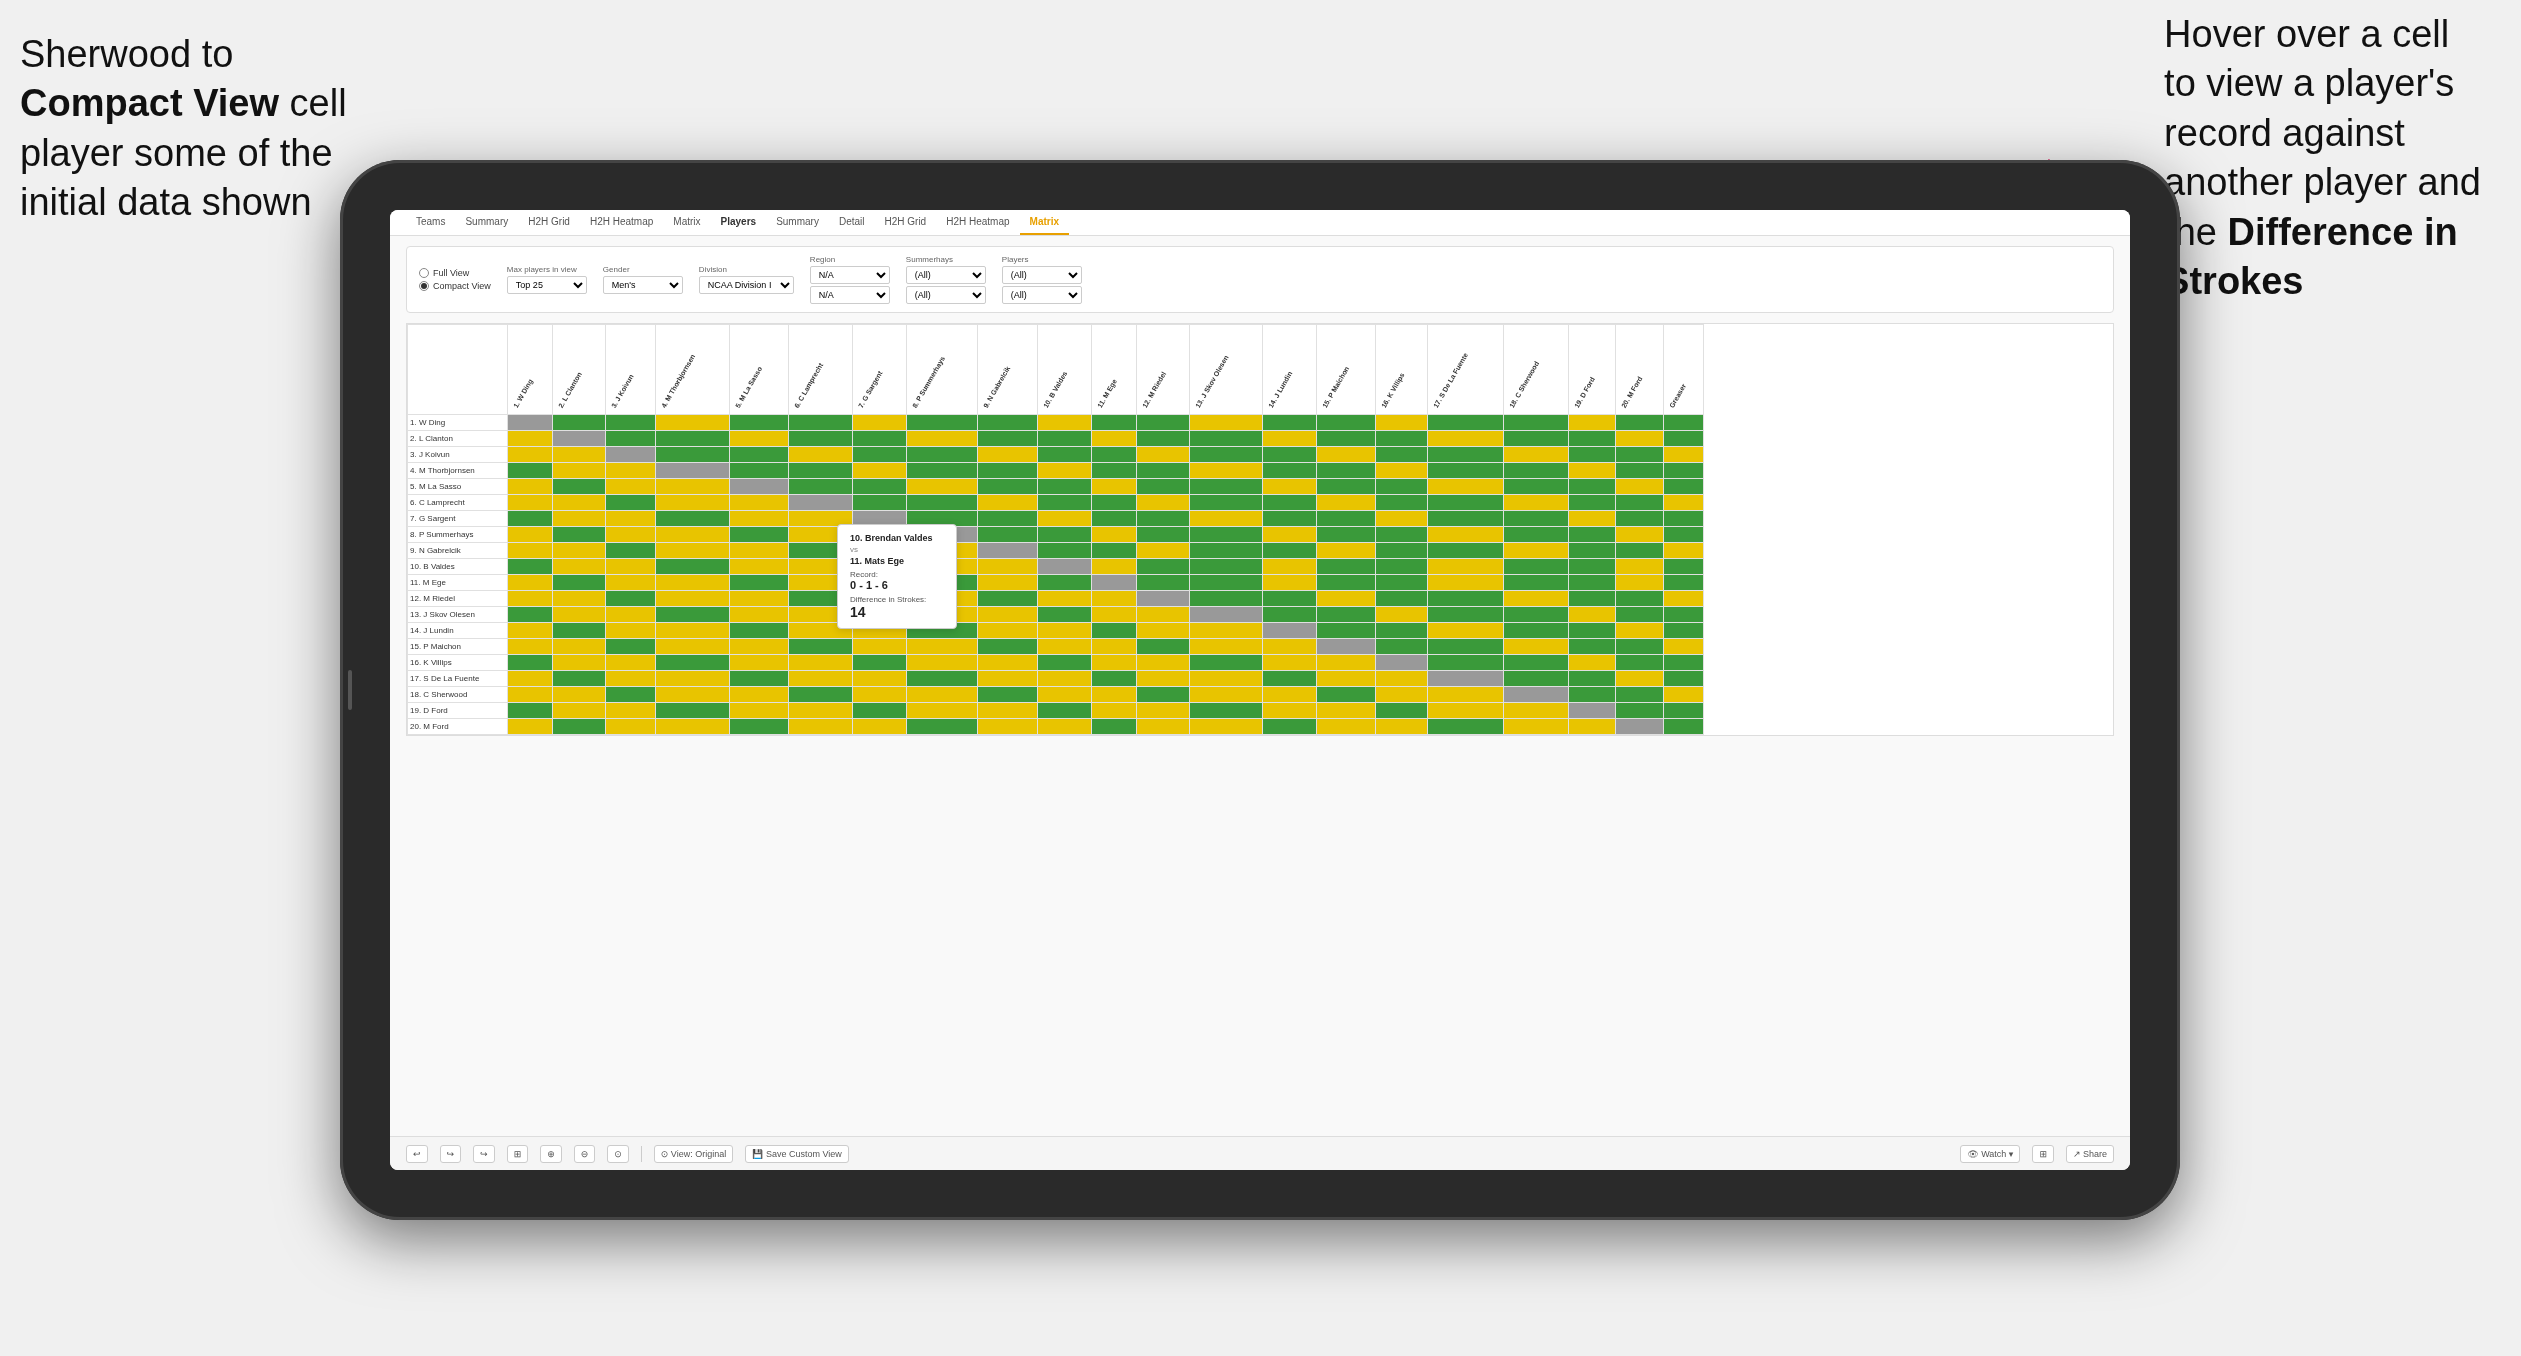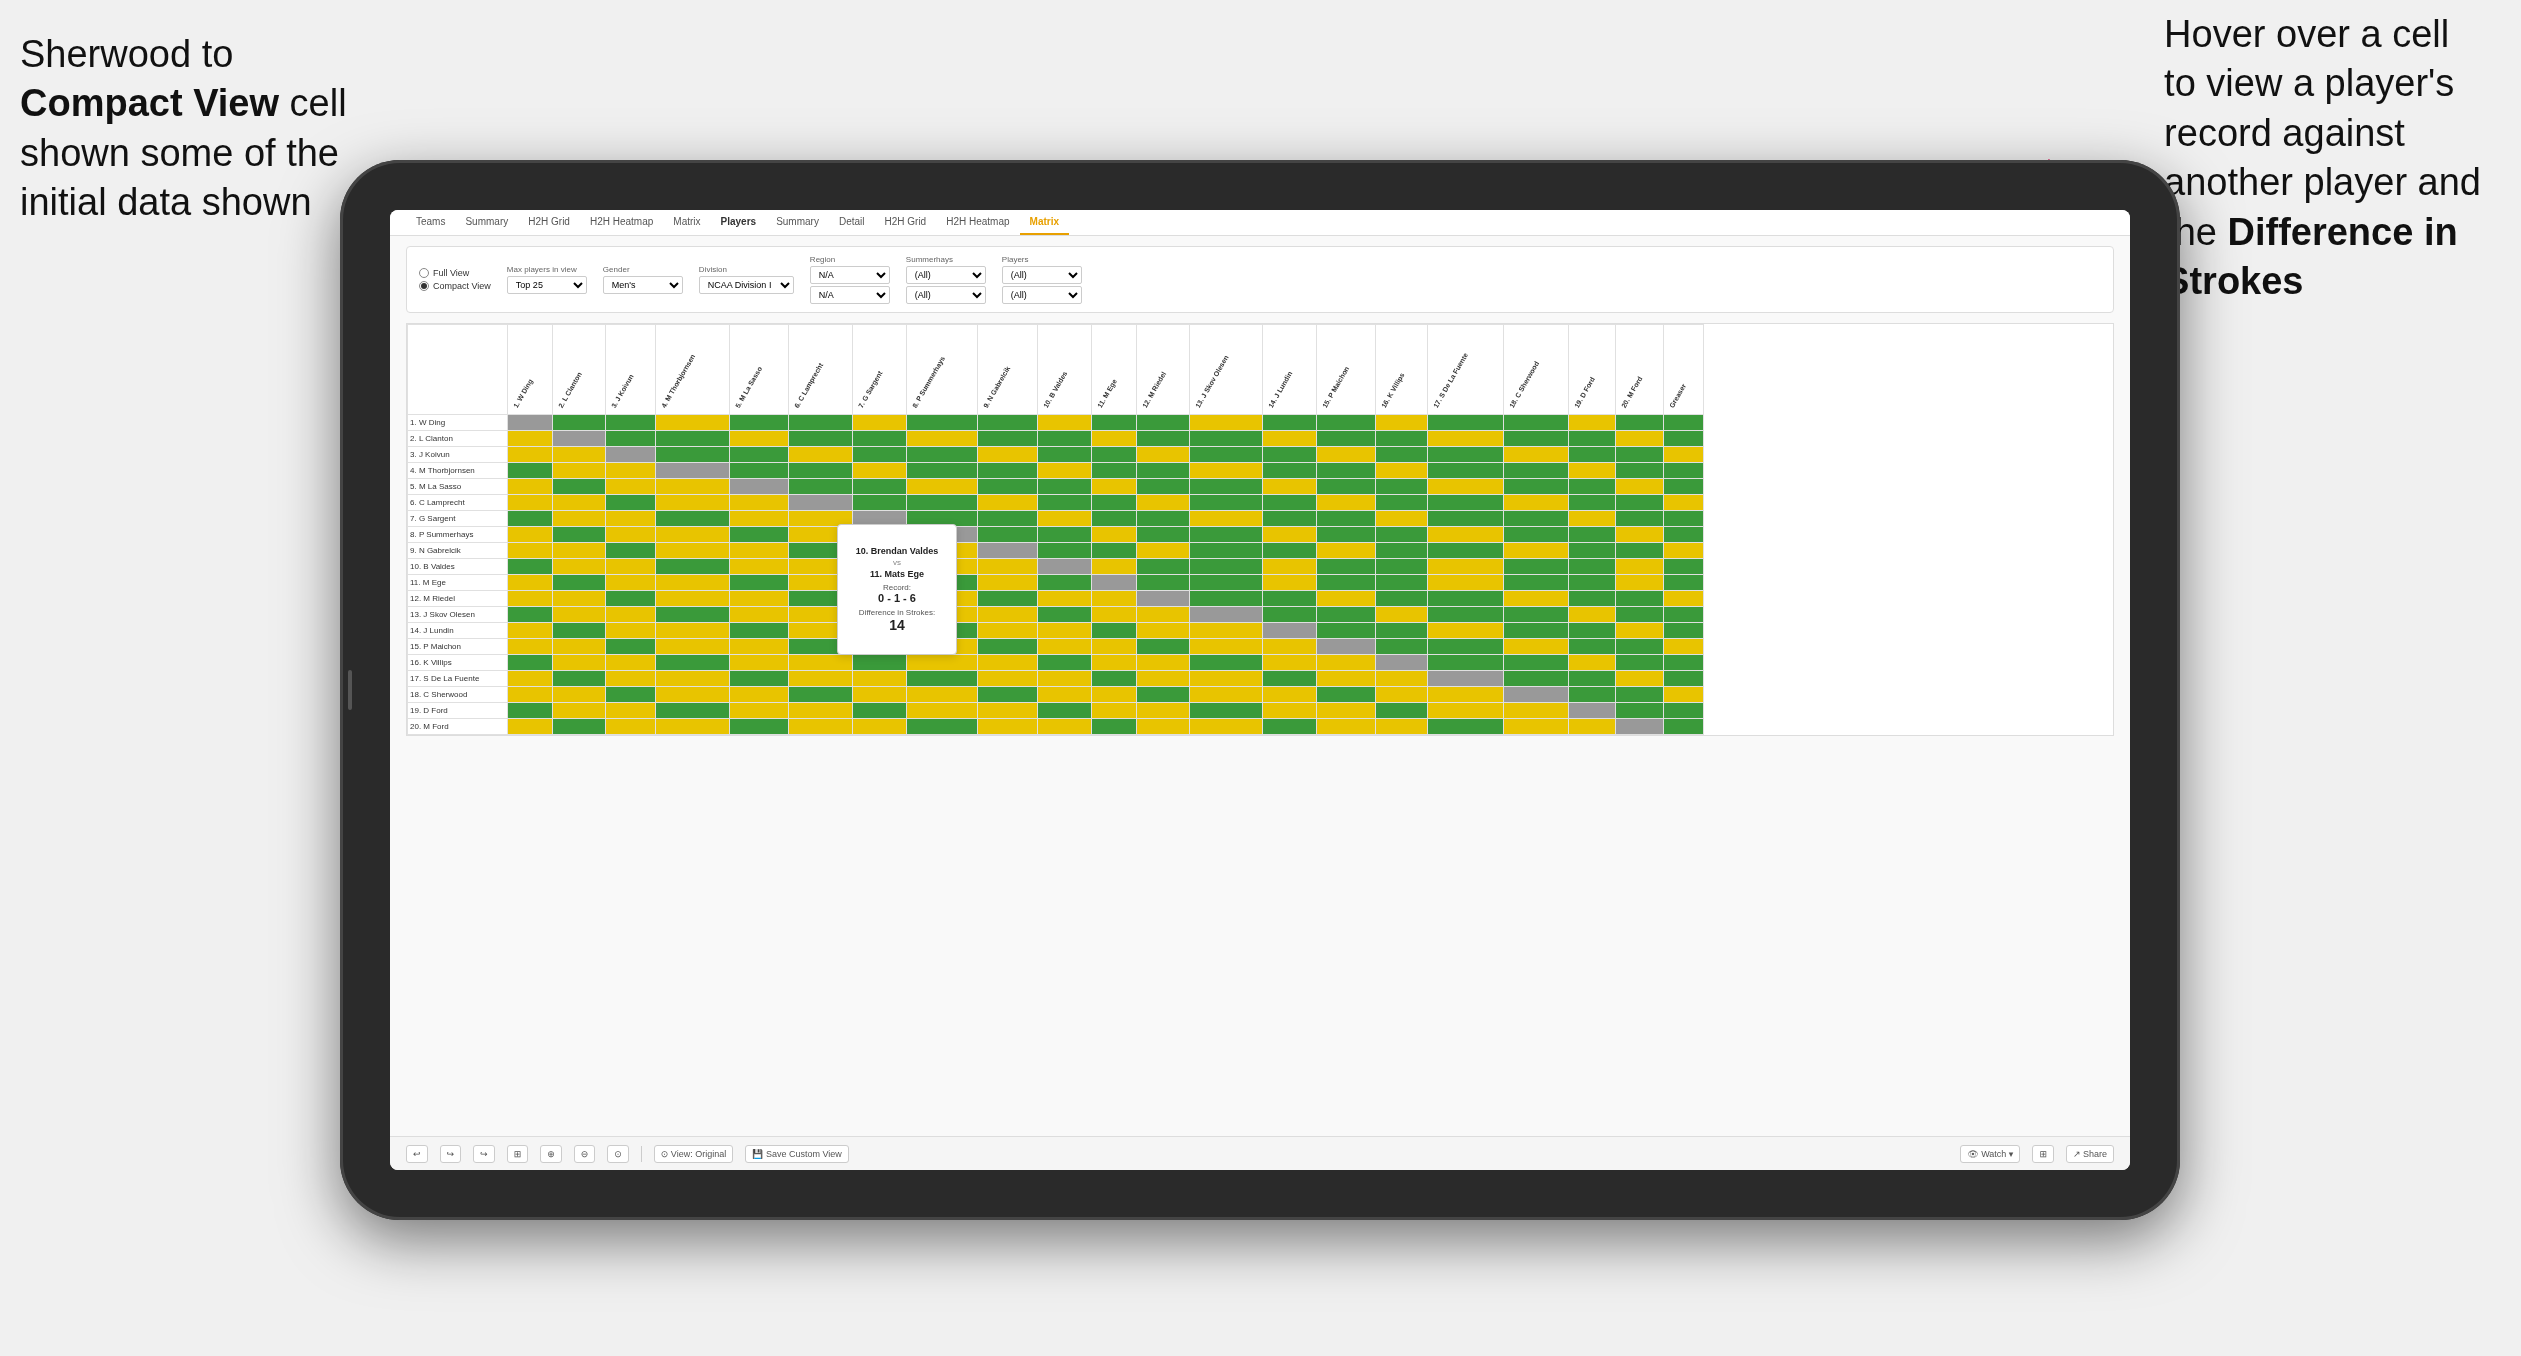--- a/index.html
+++ b/index.html
@@ -271,23 +271,23 @@
       height: 16px;
       min-width: 22px;
     }
 
     
     .tooltip-box {
       position: absolute;
       background: #fff;
       border: 1px solid #ccc;
       border-radius: 4px;
-      padding: 21px 12px;
+      padding: 8px 12px;
       font-size: 9px;
-      text-align: center;
+      text-align: left;
       box-shadow: 0 2px 8px rgba(0,0,0,0.15);
       z-index: 10;
       min-width: 120px;
     }
 
     .tooltip-player1 {
       font-weight: bold;
       font-size: 9px;
       color: #222;
     }
@@ -372,21 +372,21 @@
       background: #555;
       border-radius: 2px;
     }
   </style>
 </head>
 <body>
 
 <div class="annotation-left">
   <span>Sherwood to</span><br>
   <strong><span>Compact View</span></strong><span> cell</span><br>
-  <span>shown some of the</span><br>
+  <span>player some of the</span><br>
   <span>initial data shown</span>
 </div>
 
 <div class="annotation-right">
   <span>Hover over a cell</span><br>
   <span>to view a player's</span><br>
   <span>record against</span><br>
   <span>another player and</span><br>
   <span>the </span><strong><span>Difference in</span><br>
   <span>Strokes</span></strong>

